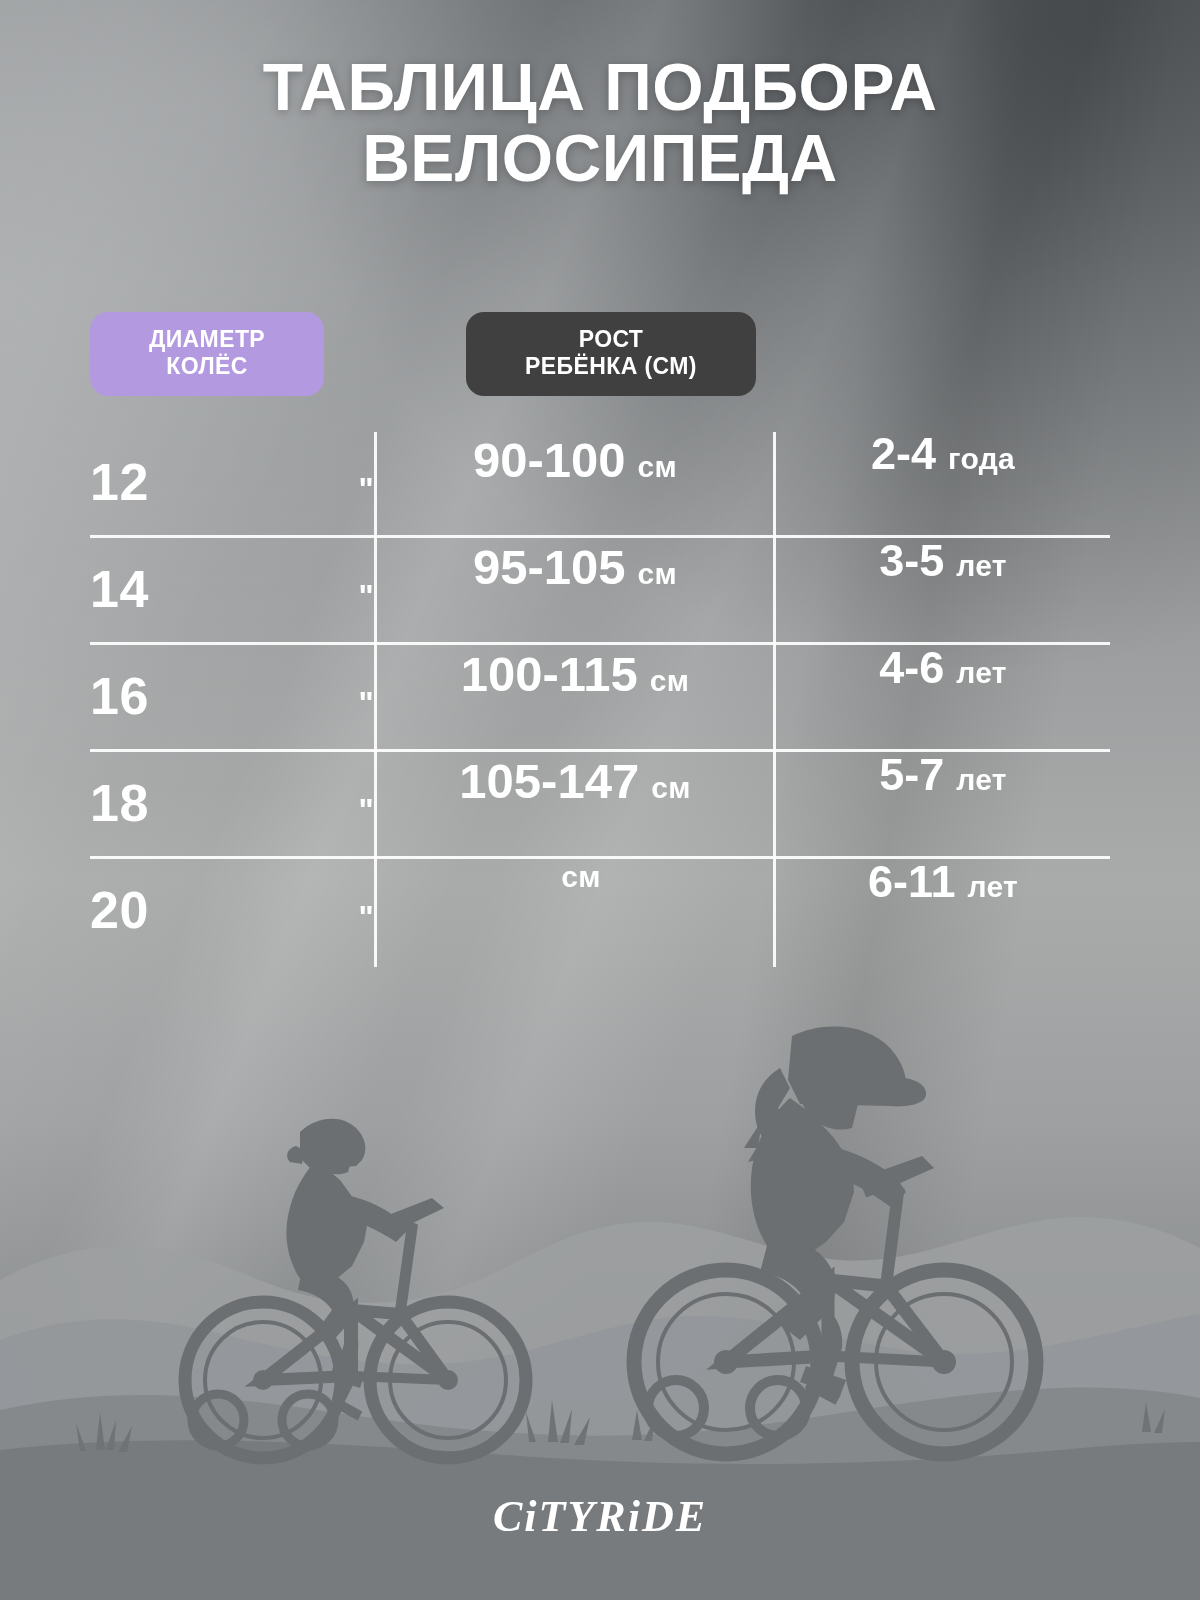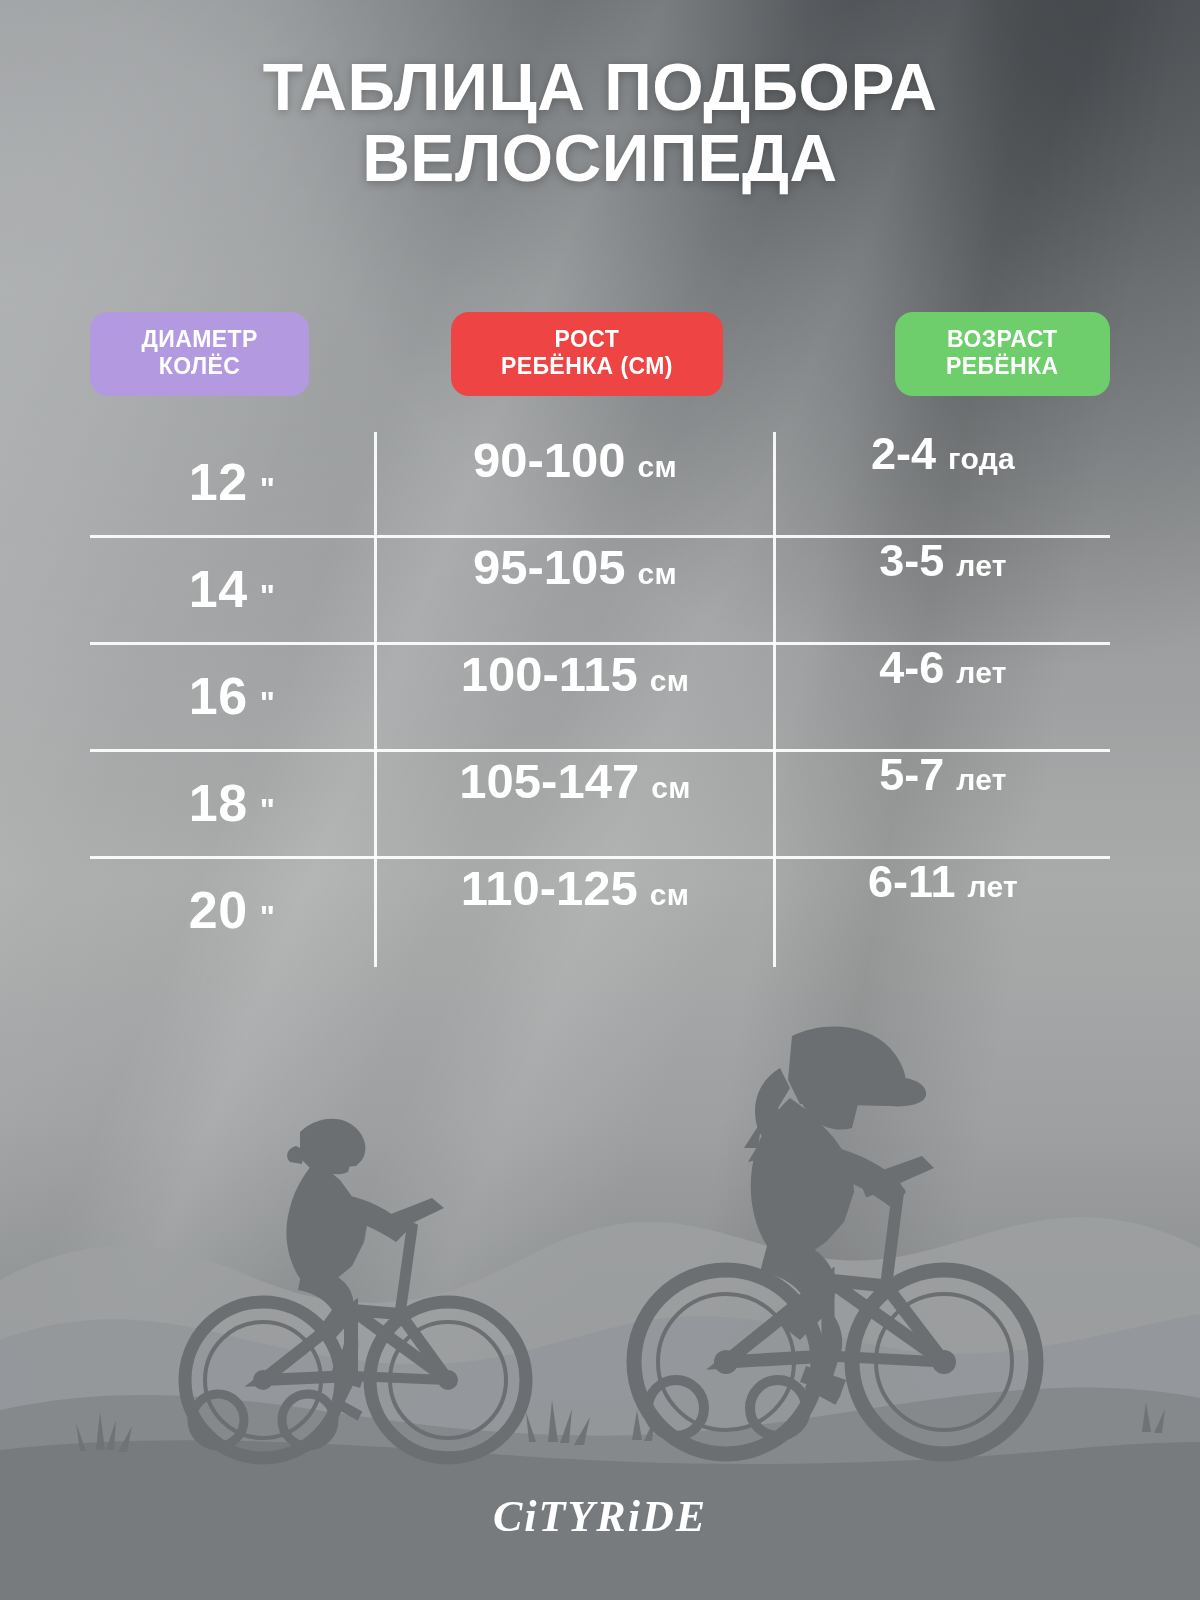--- a/index.html
+++ b/index.html
@@ -77,21 +77,21 @@
   .row + .row::before {
     content:"";
     position:absolute; top:0; left:0; right:0;
     height:3px; background:rgba(255,255,255,0.92);
   }
   .cell { display:flex; align-items:baseline; justify-content:center; color:#fff; }
   .c-wheel {
     width:284px;
     font-size:52px; font-weight:bold;
     letter-spacing:0.5px;
-    justify-content:center;
+    justify-content:space-between;
   }
   .c-height {
     width:402px;
     border-left:3px solid rgba(255,255,255,0.92);
     border-right:3px solid rgba(255,255,255,0.92);
     height:100%;
     font-size:49px; font-weight:bold;margin-top:8px;
   }
   .c-age {
     flex:1;
@@ -233,24 +233,22 @@
 <div class="title">
   <span>ТАБЛИЦА ПОДБОРА</span>
   <span class="l2">ВЕЛОСИПЕДА</span>
 </div>
 
 <div class="table-wrap">
 
   <div class="head-row">
     <div class="head-cell hc-1" style="background:#b39ae0">ДИАМЕТР
 КОЛЁС</div>
-    <div class="head-cell hc-2" style="background:#ef4444">РОСТ
+    <div class="head-cell hc-2" style="background:#404040">РОСТ
 РЕБЁНКА (СМ)</div>
-    <div class="head-cell hc-3" style="background:#6dce6b">ВОЗРАСТ
-РЕБЁНКА</div>
   </div>
 
   <div class="rows">
 
     <div class="row">
       <div class="cell c-wheel">
         <span>12</span>
           <span class="unit">"</span>
       </div>
       <div class="cell c-height">
@@ -307,21 +305,20 @@
           <span class="unit unit-small">лет</span>
       </div>
     </div>
 
     <div class="row">
       <div class="cell c-wheel">
         <span>20</span>
           <span class="unit">"</span>
       </div>
       <div class="cell c-height">
-        <span>110-125</span>
           <span class="unit unit-small">см</span>
       </div>
       <div class="cell c-age">
         <span>6-11</span>
           <span class="unit unit-small">лет</span>
       </div>
     </div>
 
   </div>
 </div>

